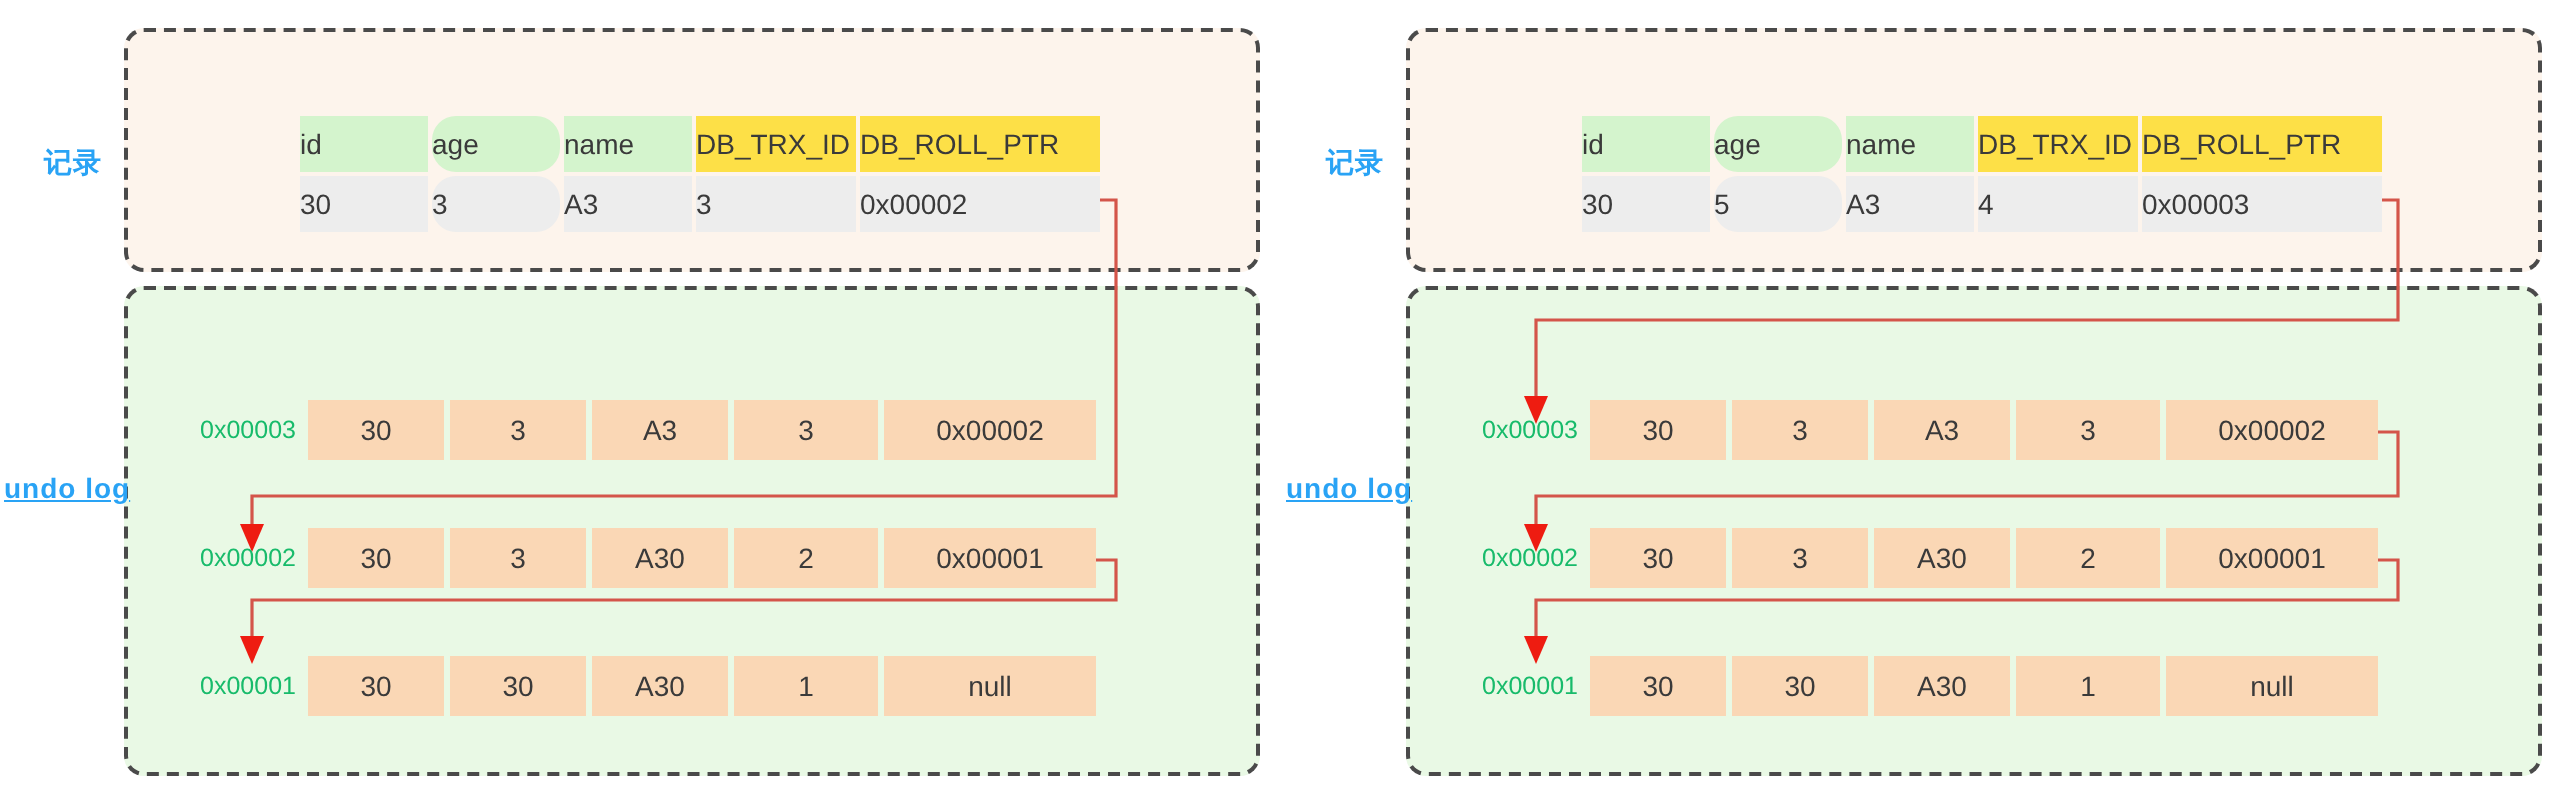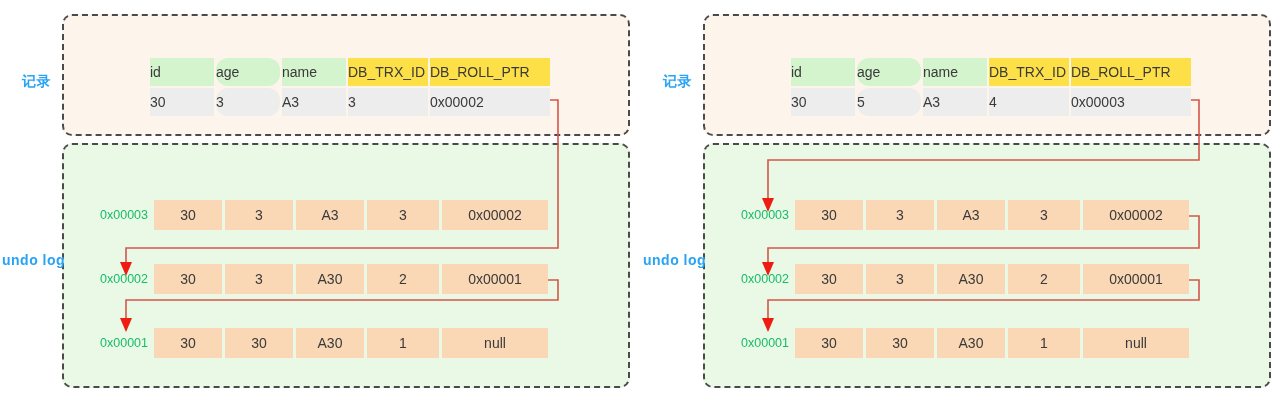--- a/index.html
+++ b/index.html
@@ -5,21 +5,21 @@
   html,body{margin:0;padding:0;background:#ffffff;}
   body{width:1279px;height:406px;position:relative;overflow:hidden;
        font-family:"Liberation Sans","DejaVu Sans",sans-serif;}
   .panel{position:absolute;top:0;width:639px;height:406px;}
   .panel.left{left:0;}
   .panel.right{left:640px;}
 
   .side-label{position:absolute;color:#29a3f5;font-weight:bold;font-size:14px;
               letter-spacing:.5px;white-space:nowrap;z-index:6;}
   .side-label.rec{left:22px;top:73px;text-align:right;}
-  .side-label.undo{left:2px;top:252px;}
+  .side-label.undo{left:2px;top:236px;text-decoration:underline;}
 
   .box{position:absolute;border:2px dashed #4a4a4a;border-radius:10px;box-sizing:border-box;}
   .box.record{left:62px;top:14px;width:568px;height:122px;background:#fdf4ec;}
   .box.undolog{left:62px;top:143px;width:568px;height:245px;background:#e9f9e5;}
 
   .rec-table{position:absolute;left:150px;top:58px;z-index:3;}
   .rec-row{display:flex;}
   .rec-row + .rec-row{margin-top:2px;}
   .th,.td{height:28px;line-height:28px;font-size:14px;color:#3a3a3a;
           box-sizing:border-box;}

